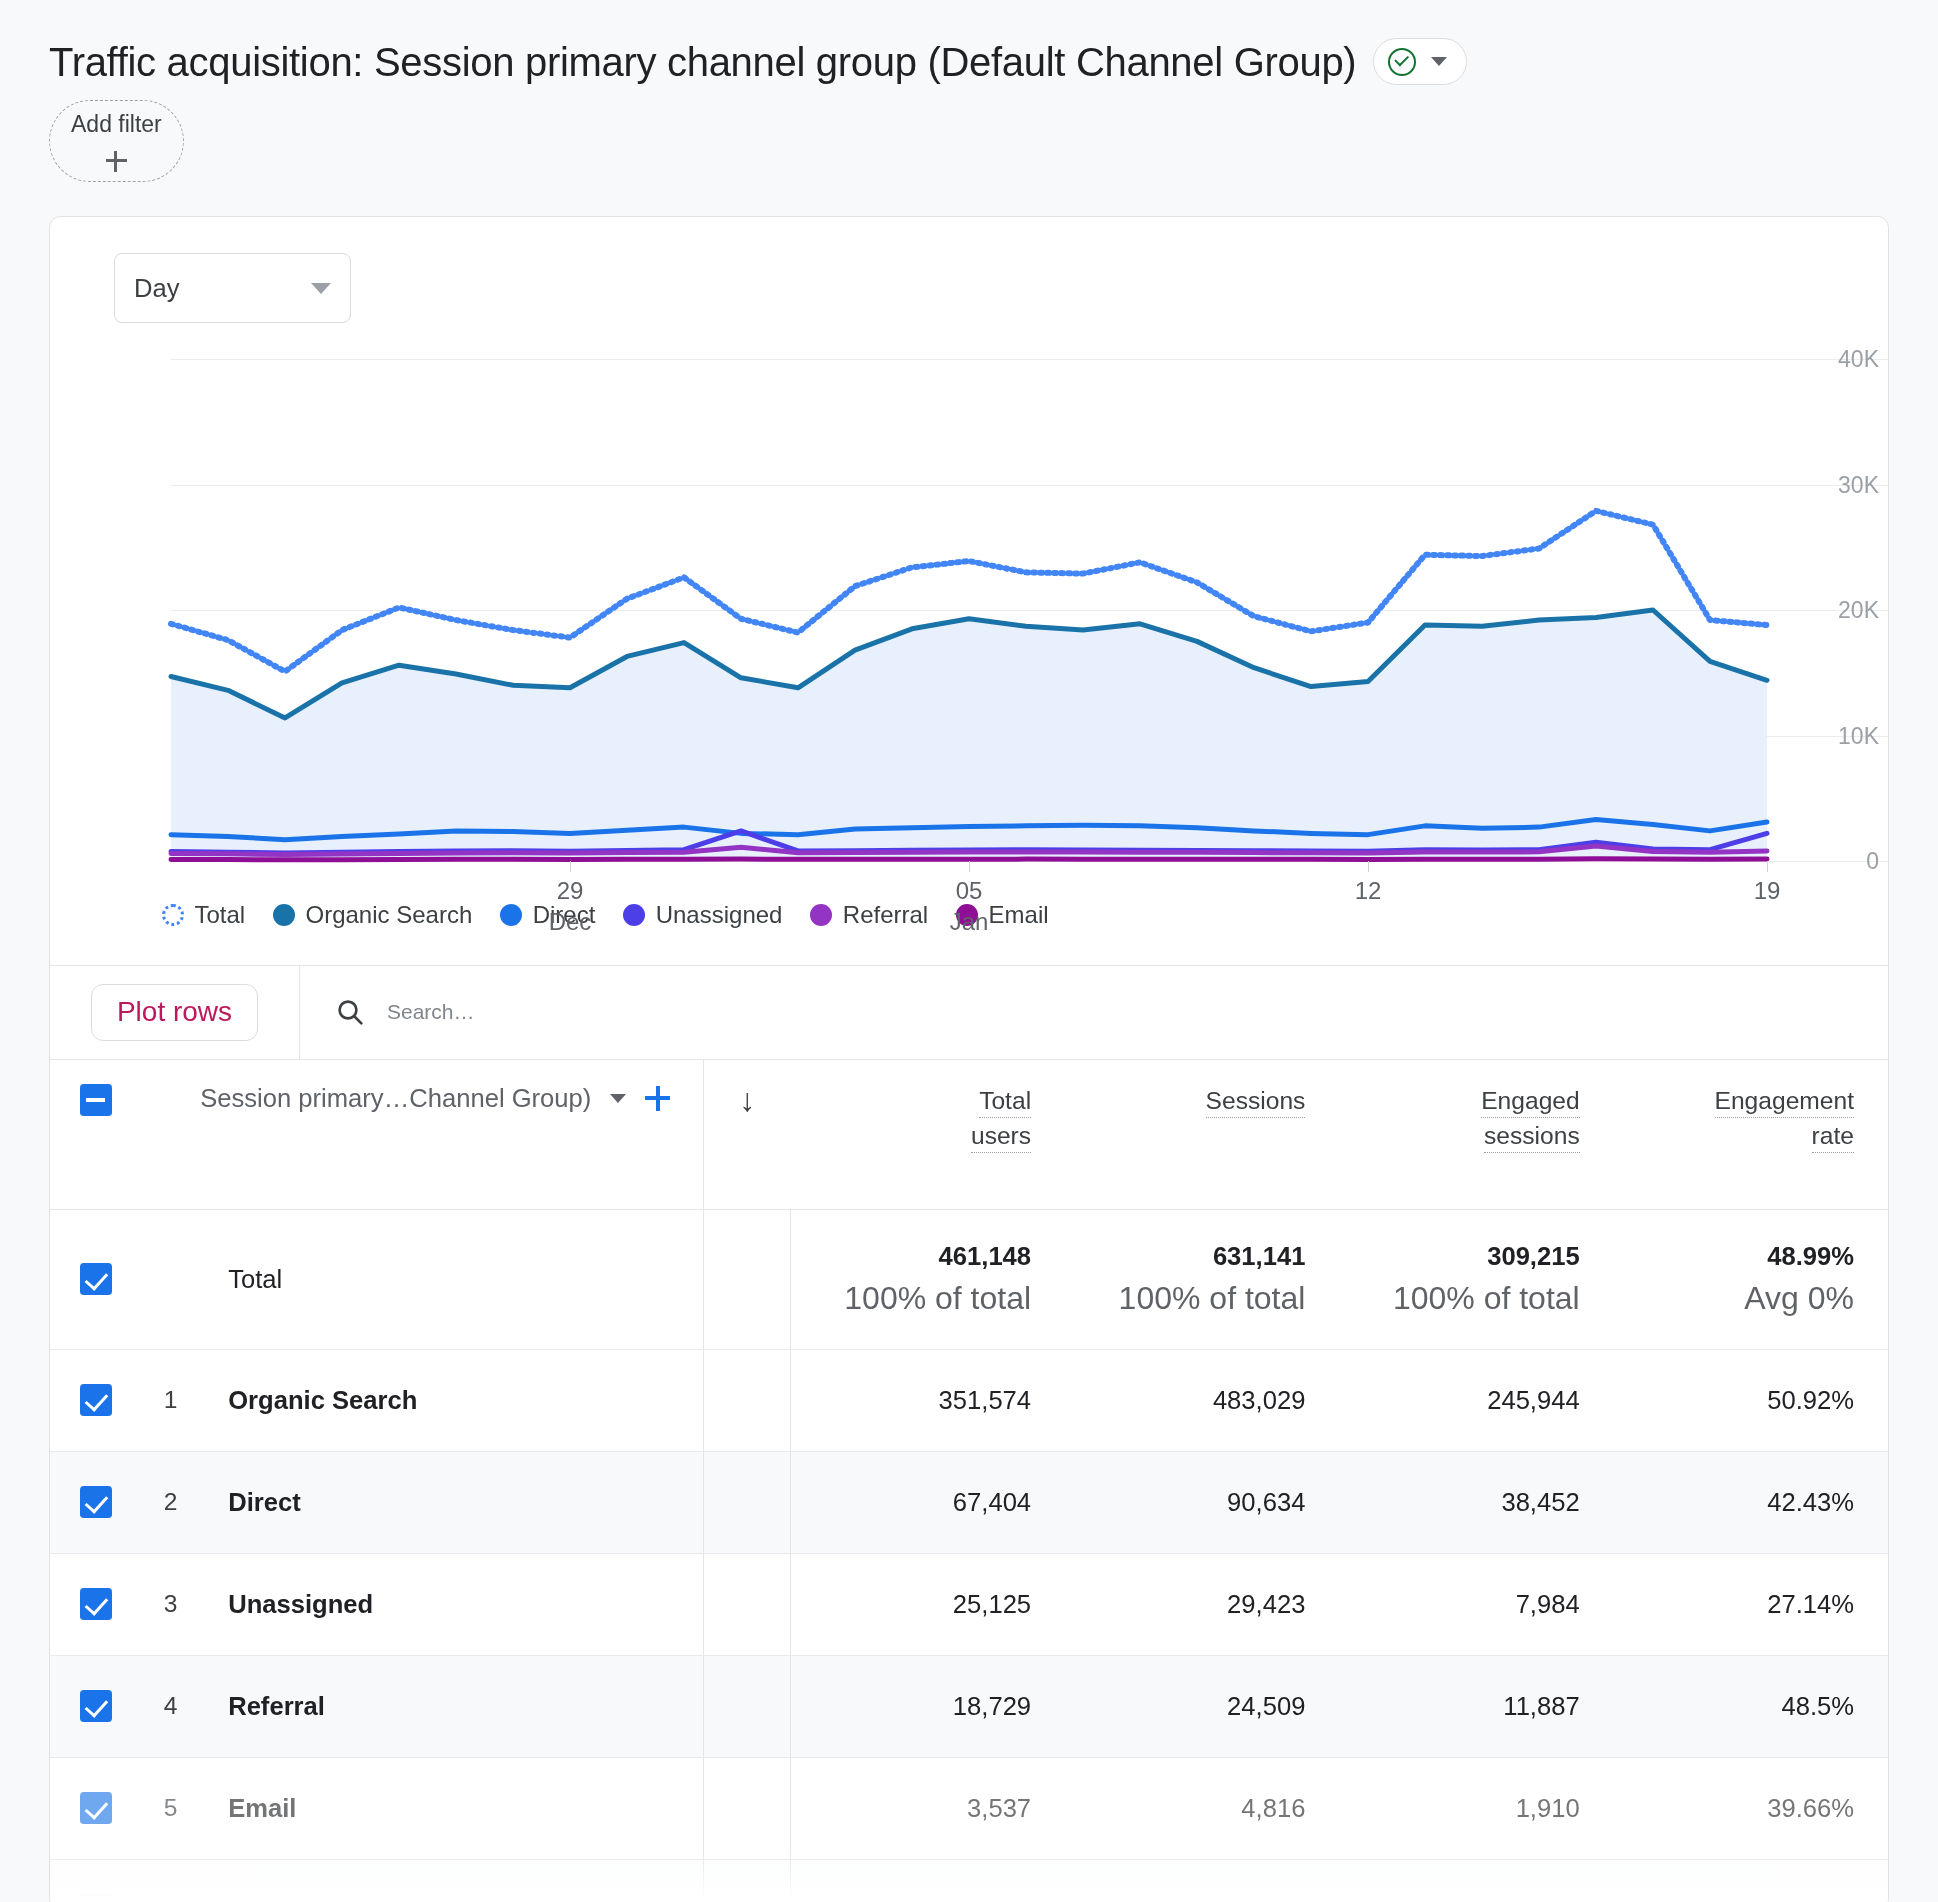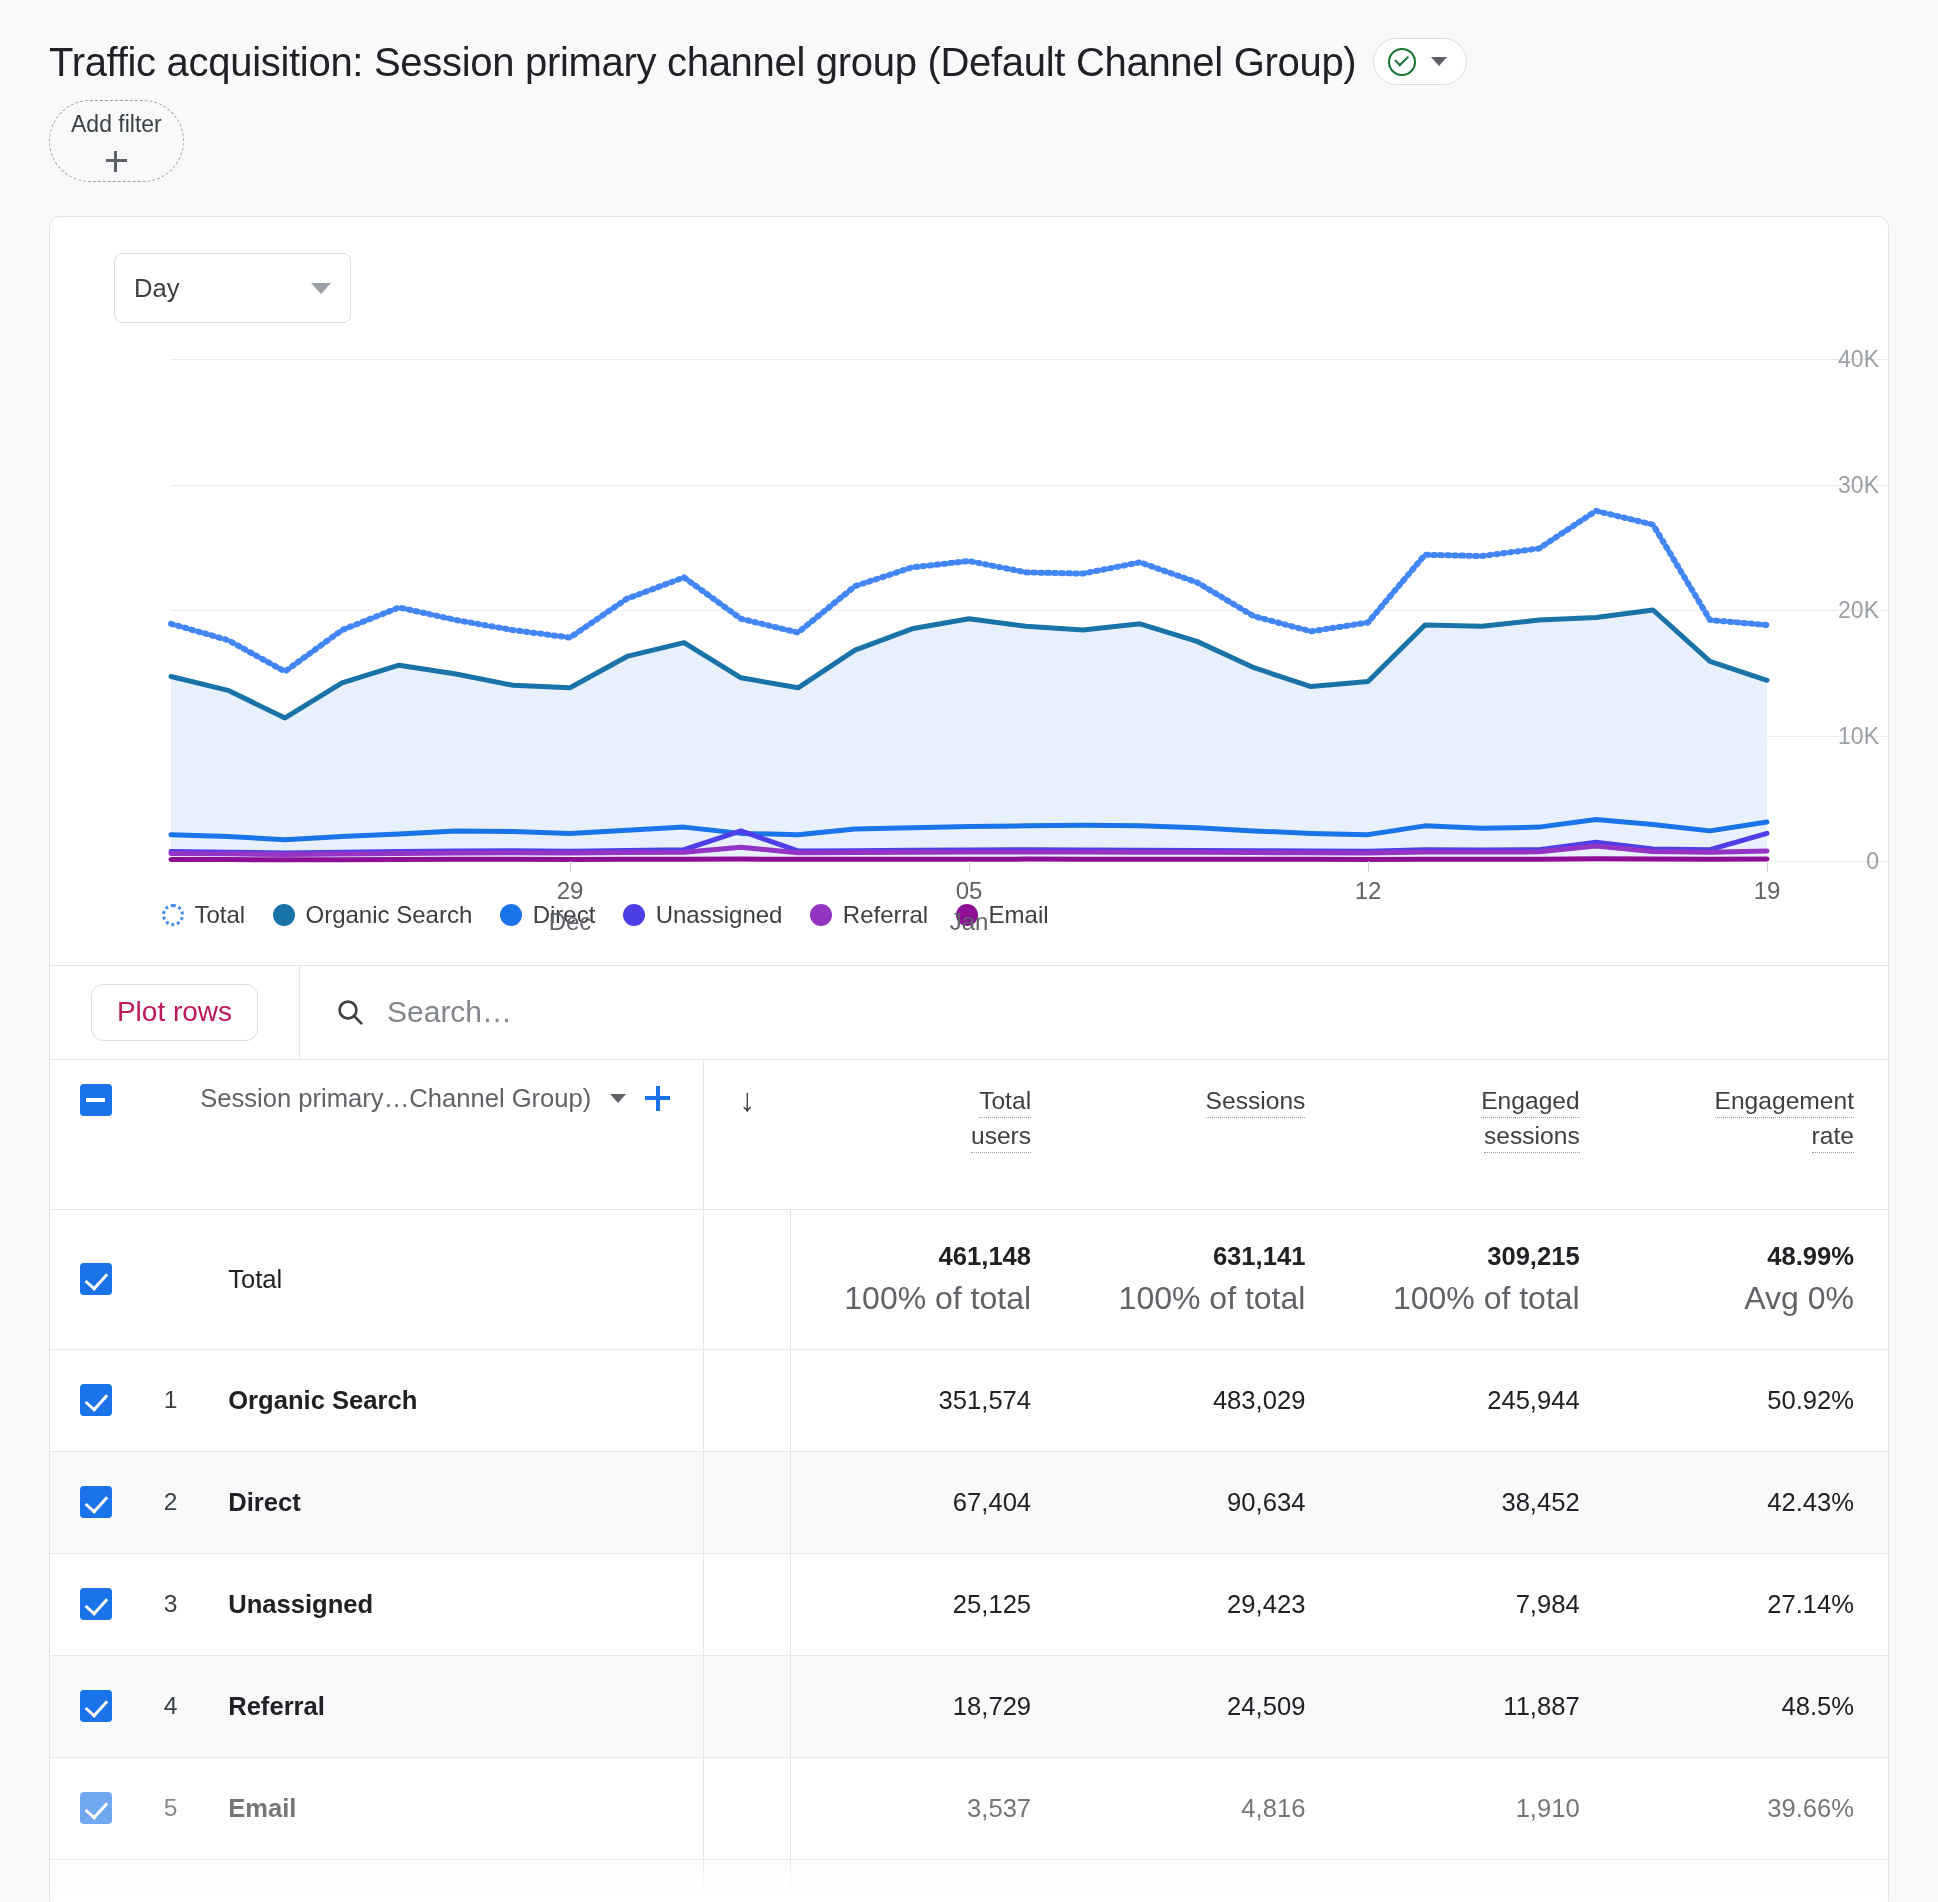--- a/index.html
+++ b/index.html
@@ -206,21 +206,21 @@
     cursor: pointer;
     font-family: "Liberation Sans", sans-serif;
   }
   .toolbar-search {
     flex: 1;
     display: flex; align-items: center; gap: 21px;
     padding-left: 34px;
   }
   .search-input {
     border: none; outline: none;
-    font-size: 30px;
+    font-size: 21px;
     color: #5f6368;
     font-family: "Liberation Sans", sans-serif;
     width: 80%;
     background: transparent;
   }
   .search-input::placeholder { color: #80868b; }
 
   
   table.data { width: 100%; border-collapse: collapse; table-layout: fixed; }
   table.data thead th {

